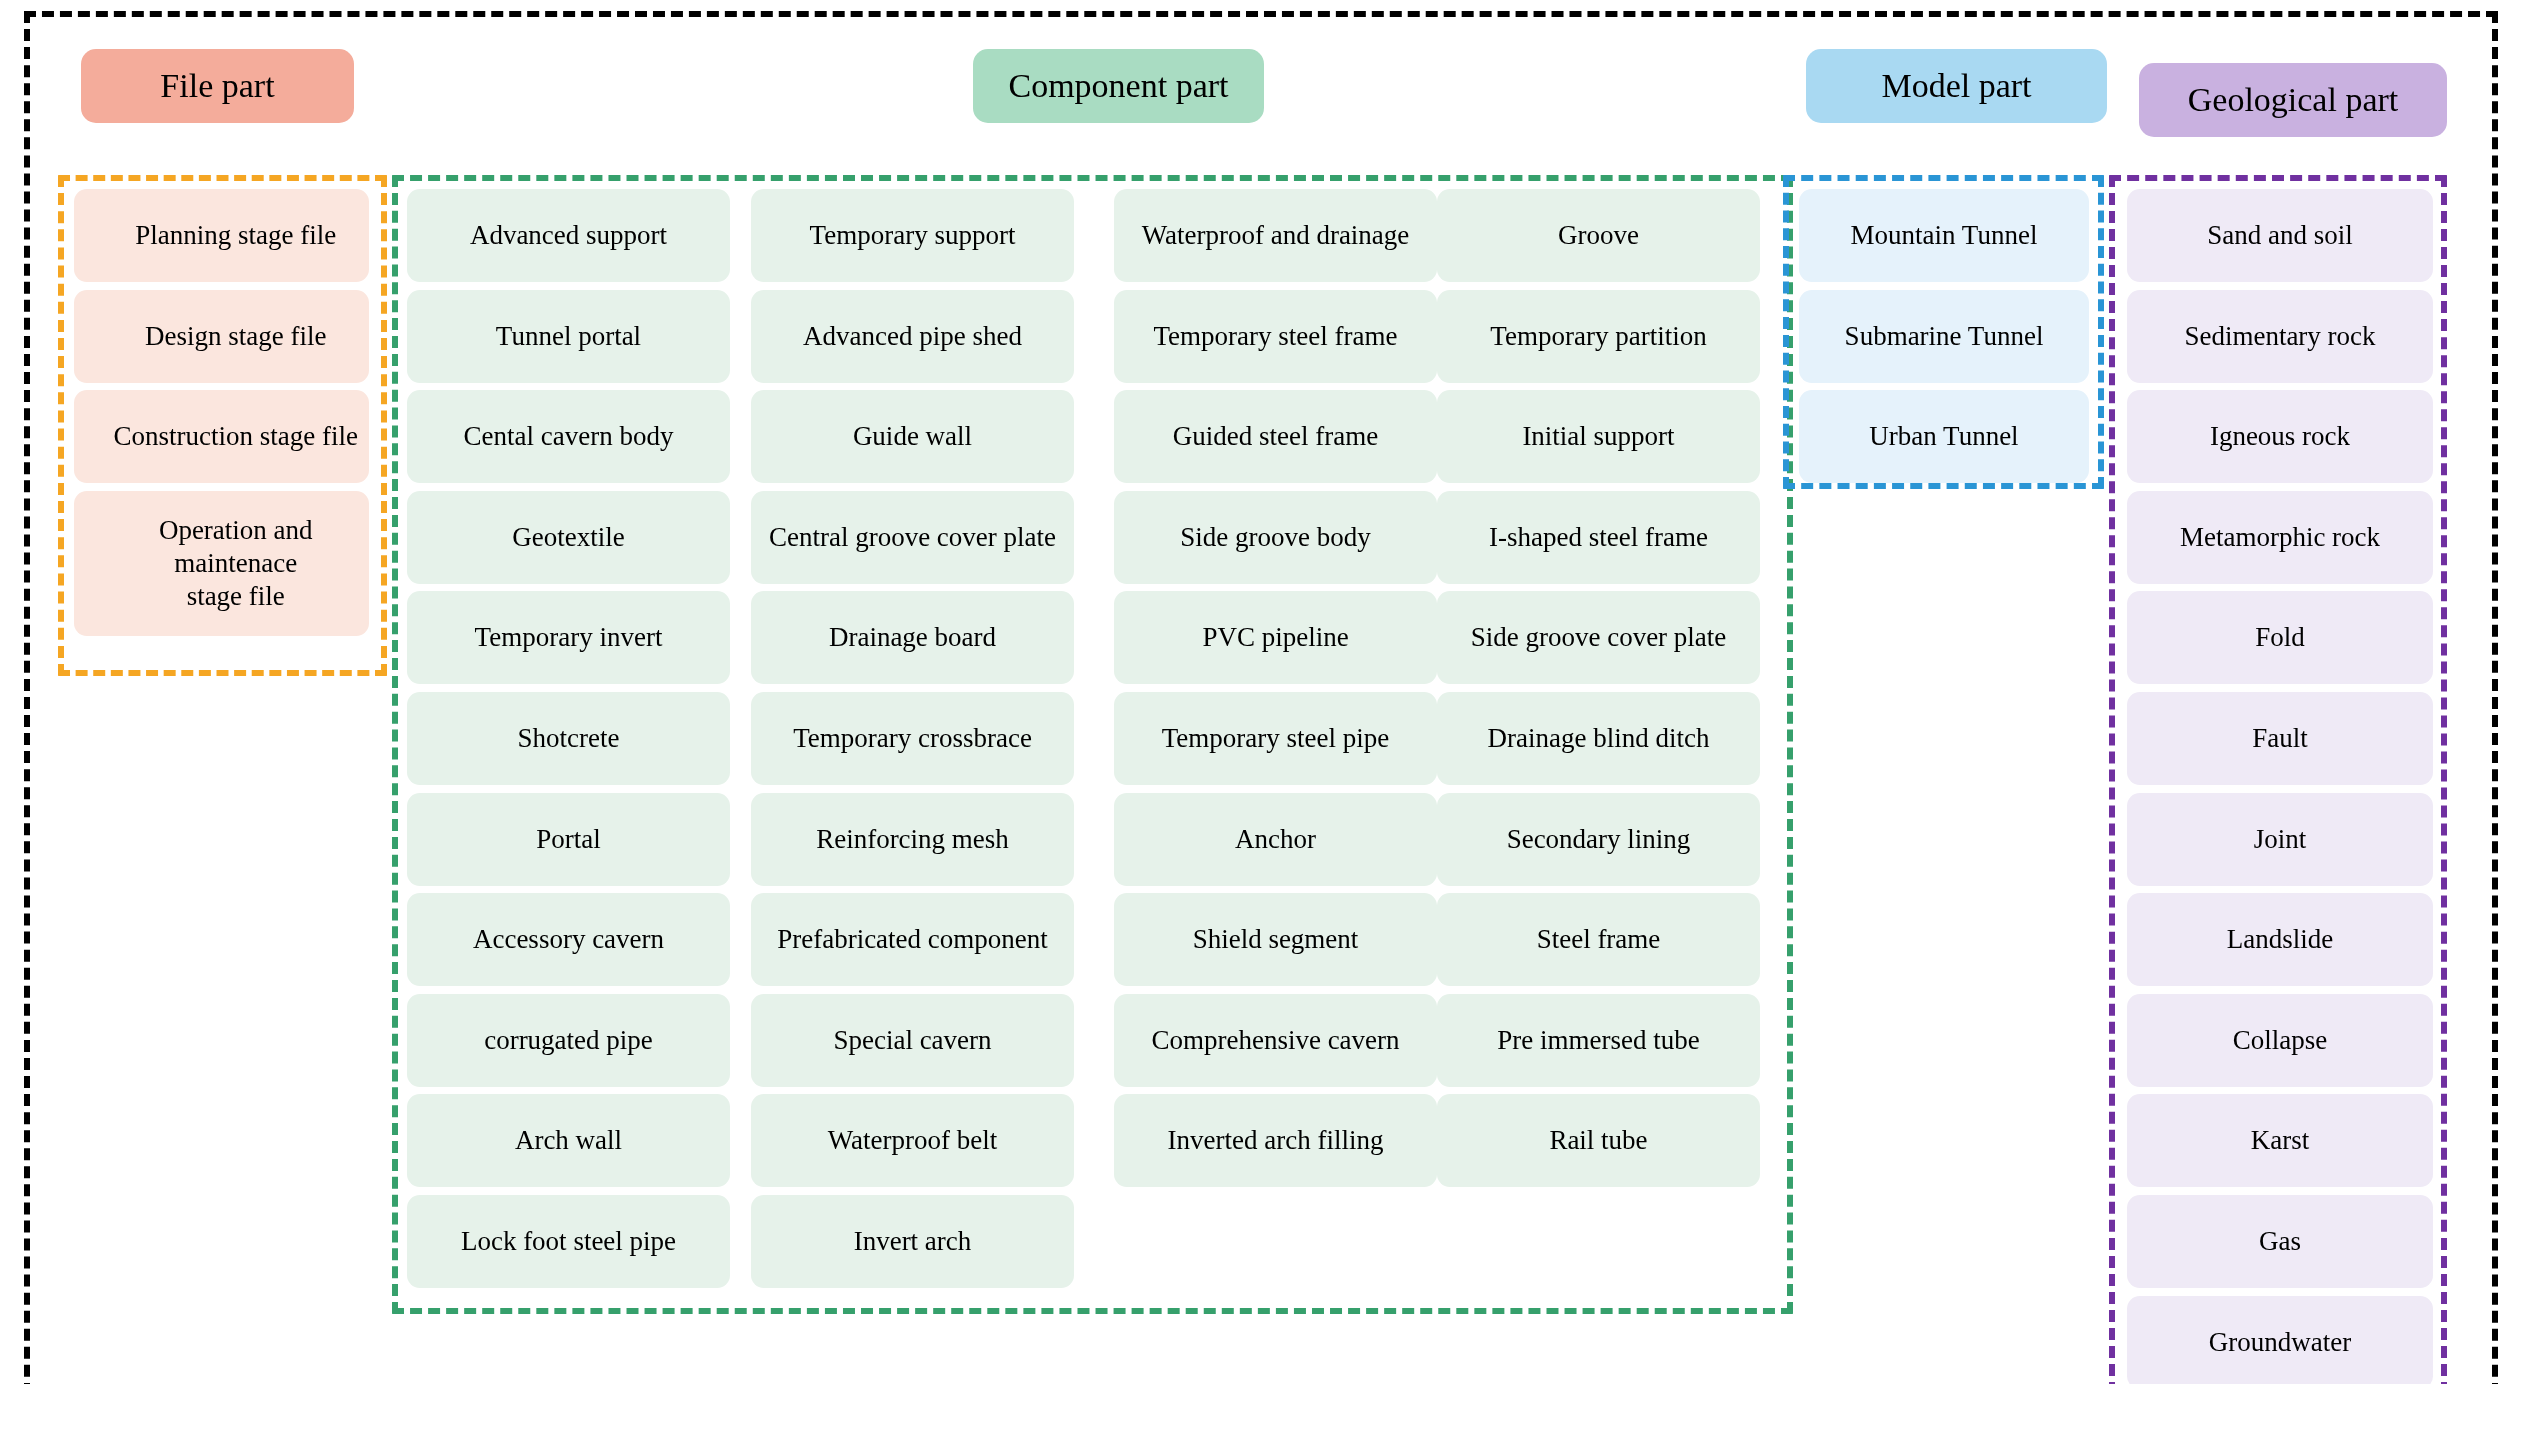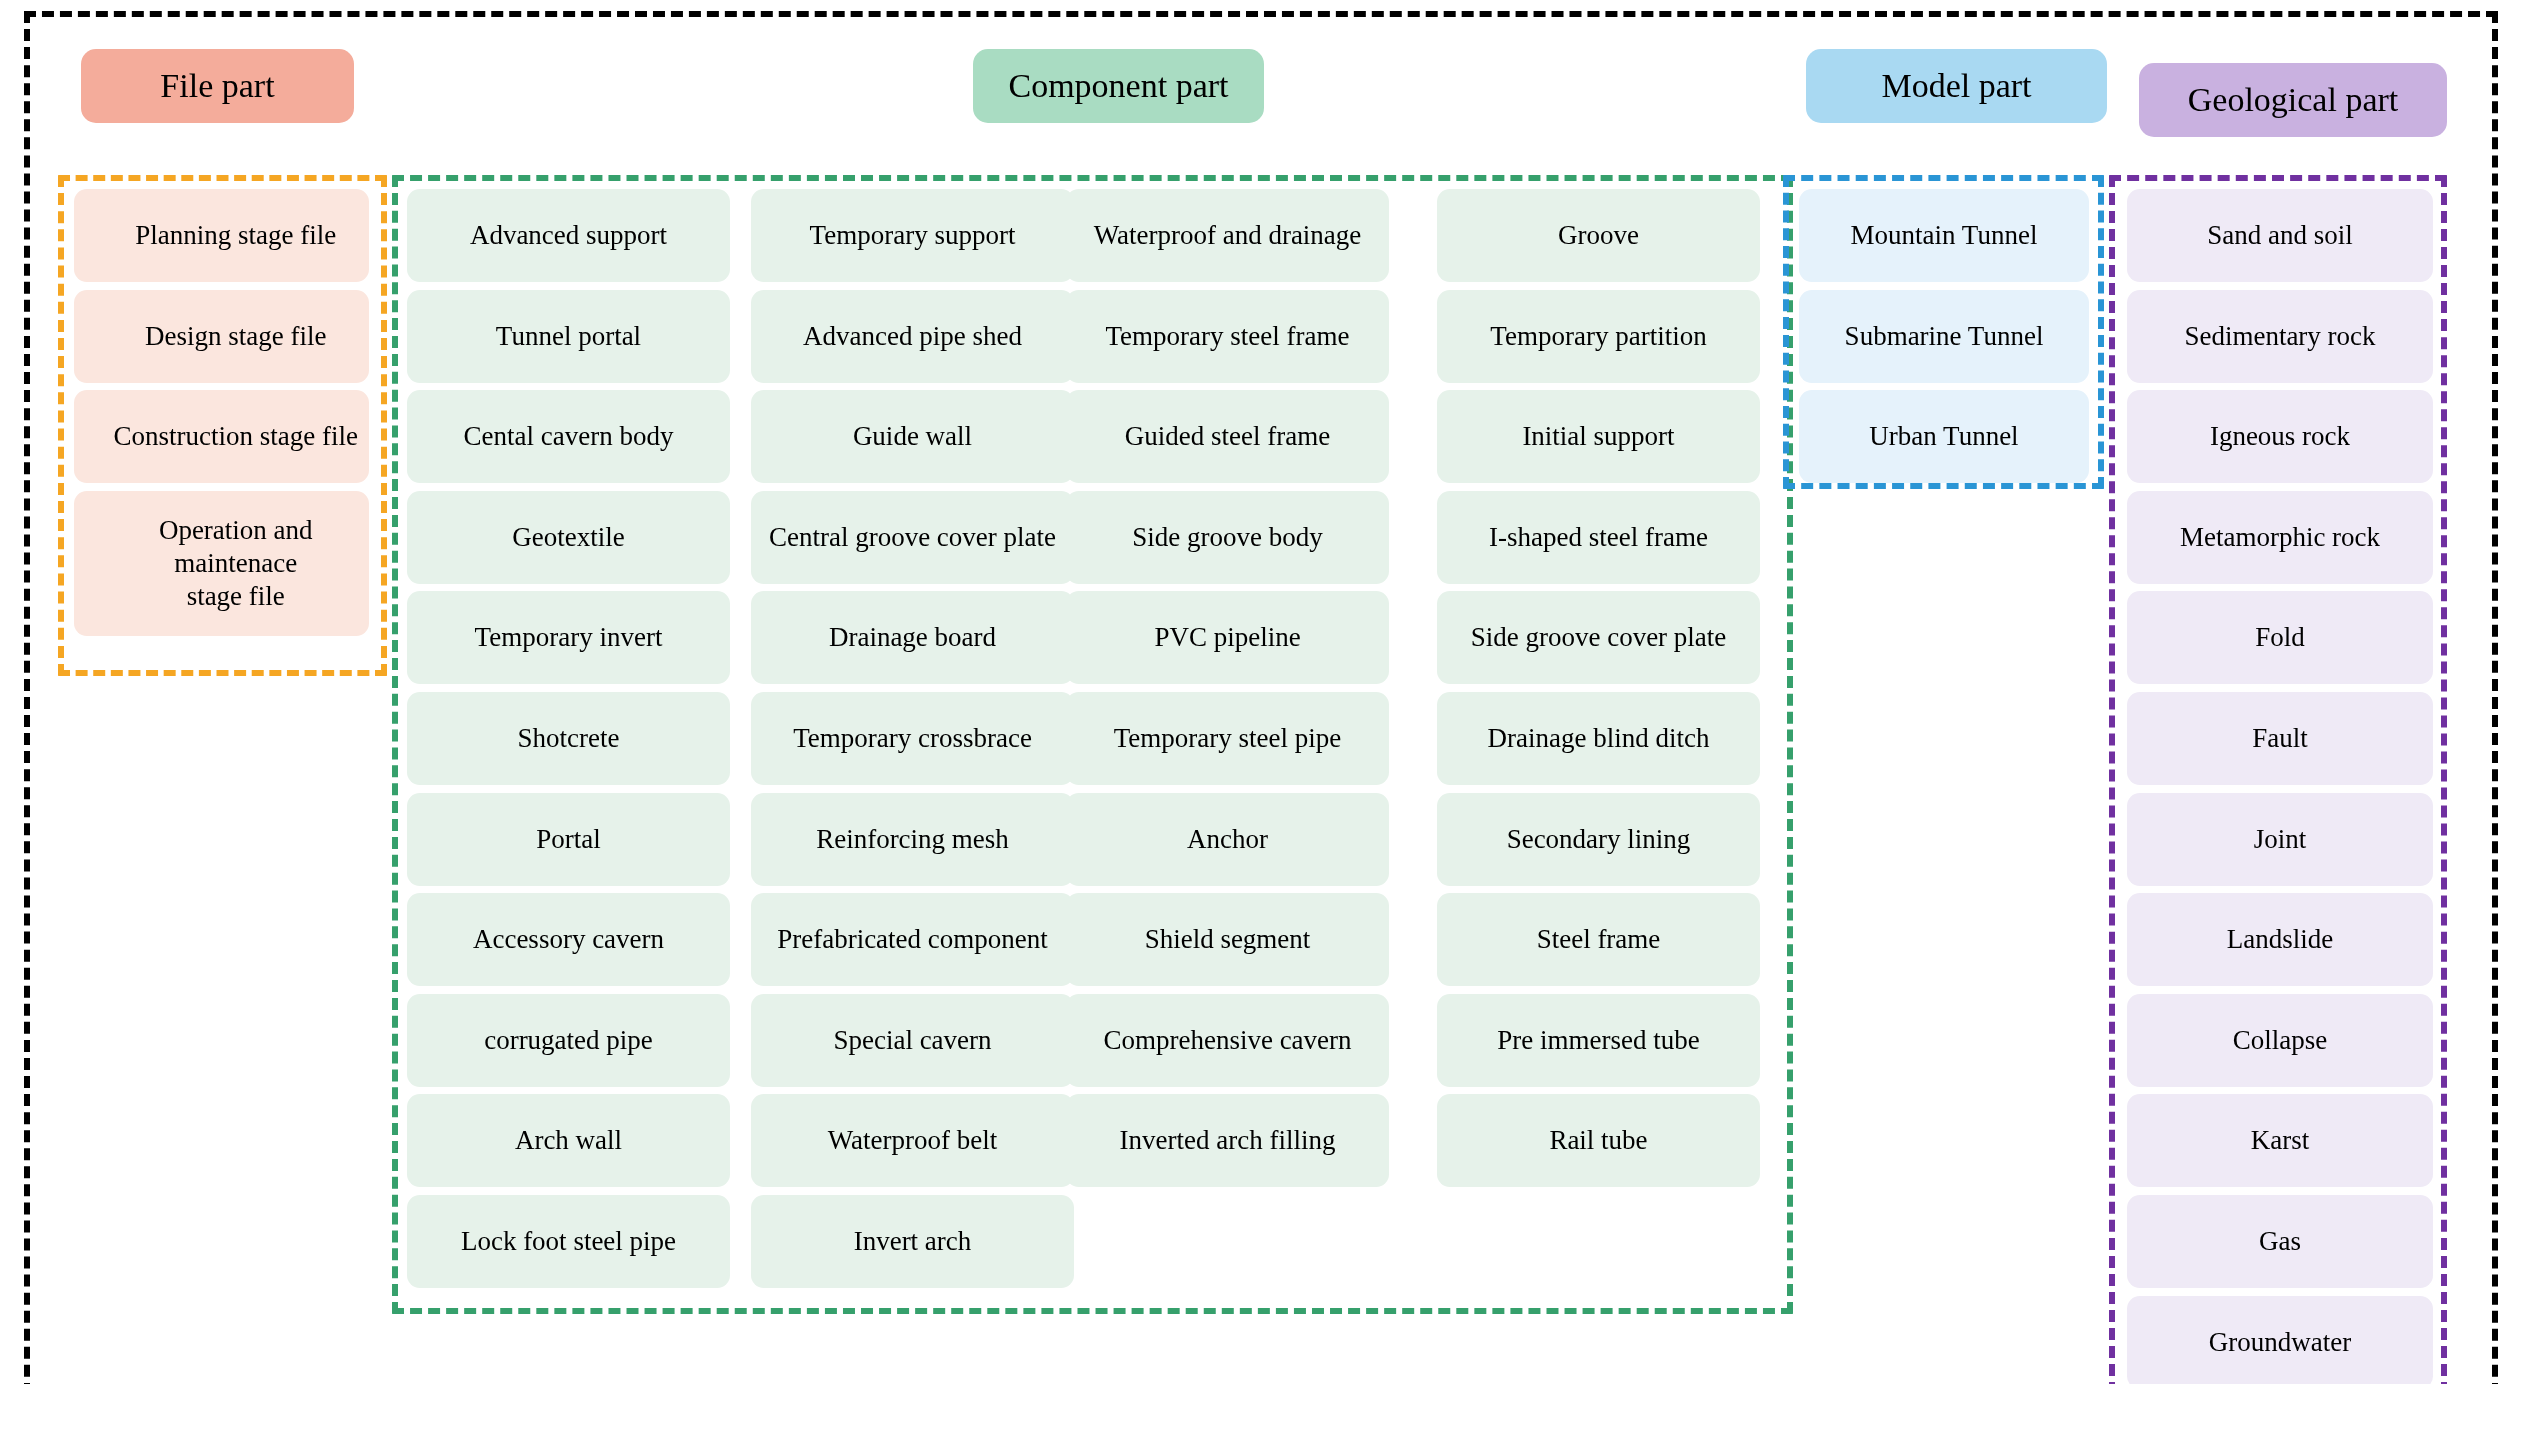--- a/index.html
+++ b/index.html
@@ -57,21 +57,21 @@
   
   .col{
     position:absolute;
     display:flex;
     flex-direction:column;
     gap:7.6px;
   }
   .col-file {left:74px;  top:189px; width:295px;}
   .col-c1   {left:407px;  top:189px; width:323px;}
   .col-c2   {left:751px; top:189px; width:323px;}
-  .col-c3   {left:1066px; top:189px; width:323px;}
+  .col-c3   {left:1114px; top:189px; width:323px;}
   .col-c4   {left:1437px; top:189px; width:323px;}
   .col-model{left:1799px; top:189px; width:290px;}
   .col-geo  {left:2127px; top:189px; width:306px;}
 
   .item{
     display:flex;
     align-items:center;
     justify-content:center;
     text-align:center;
     border-radius:12.8px;

